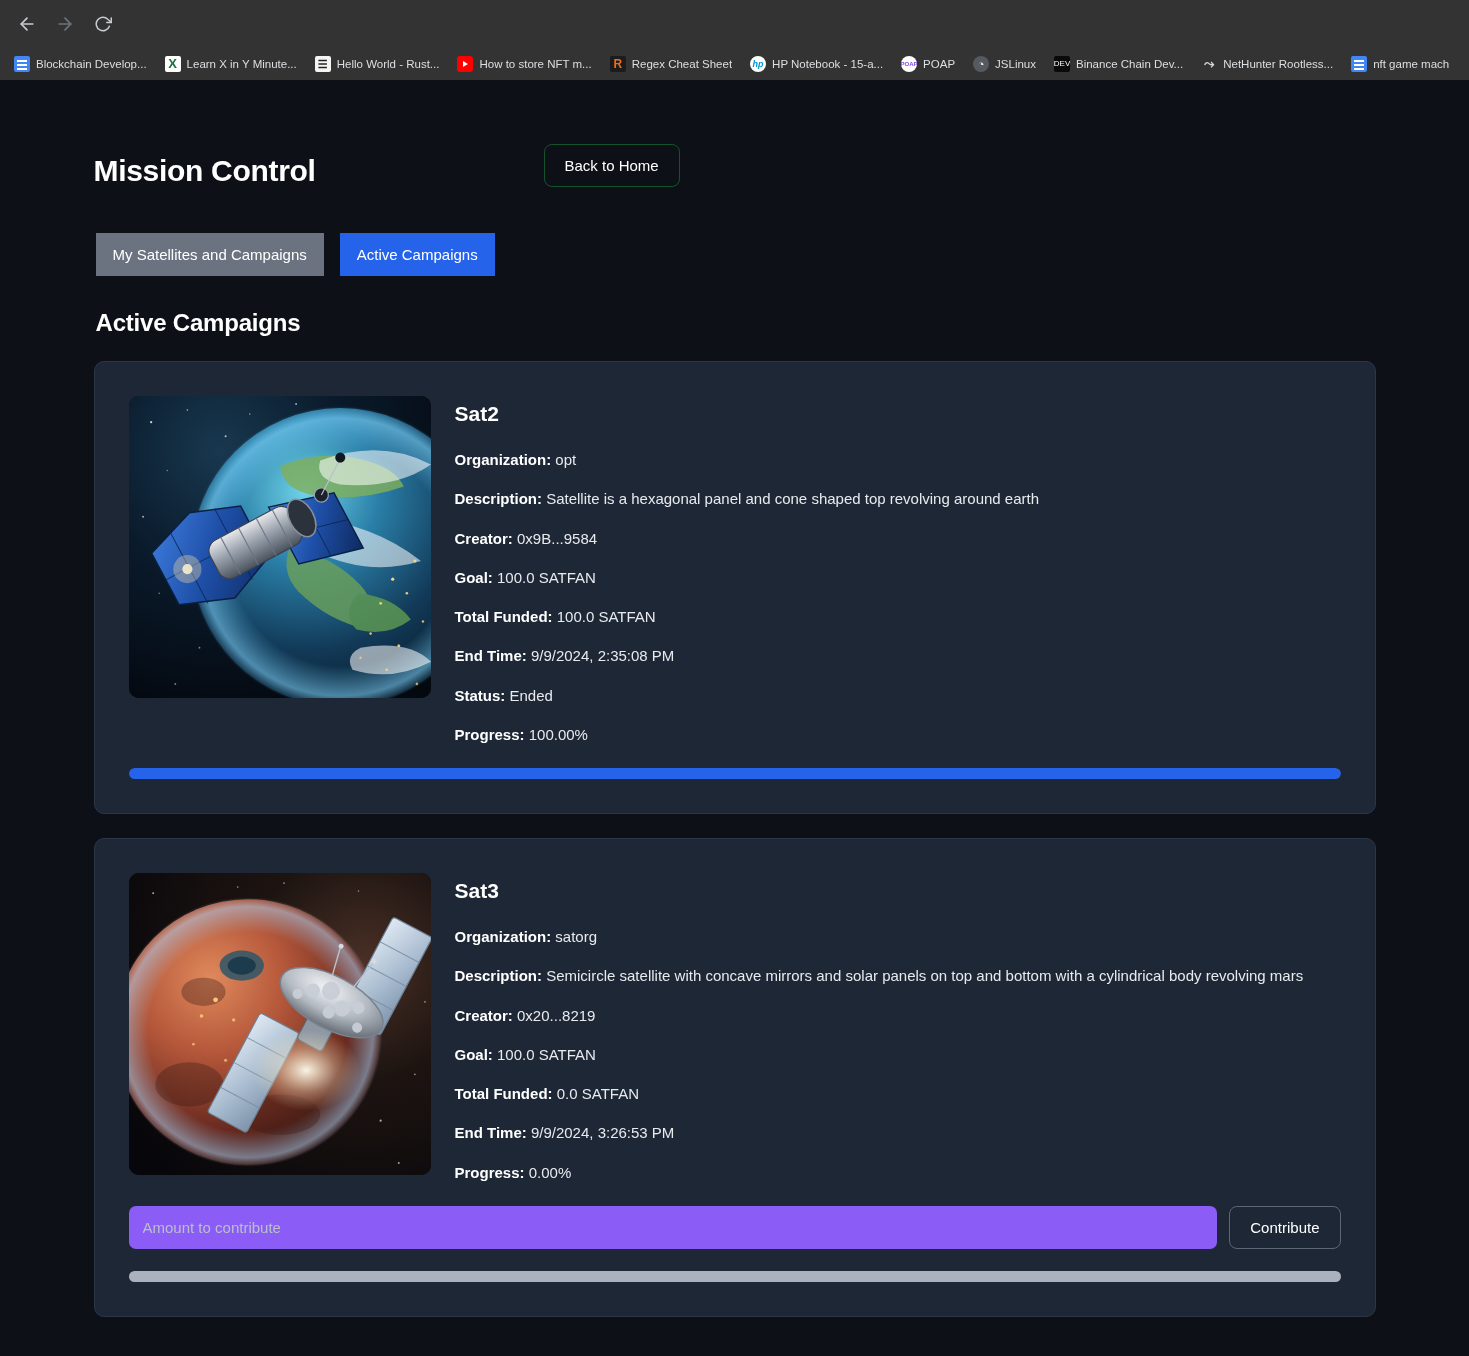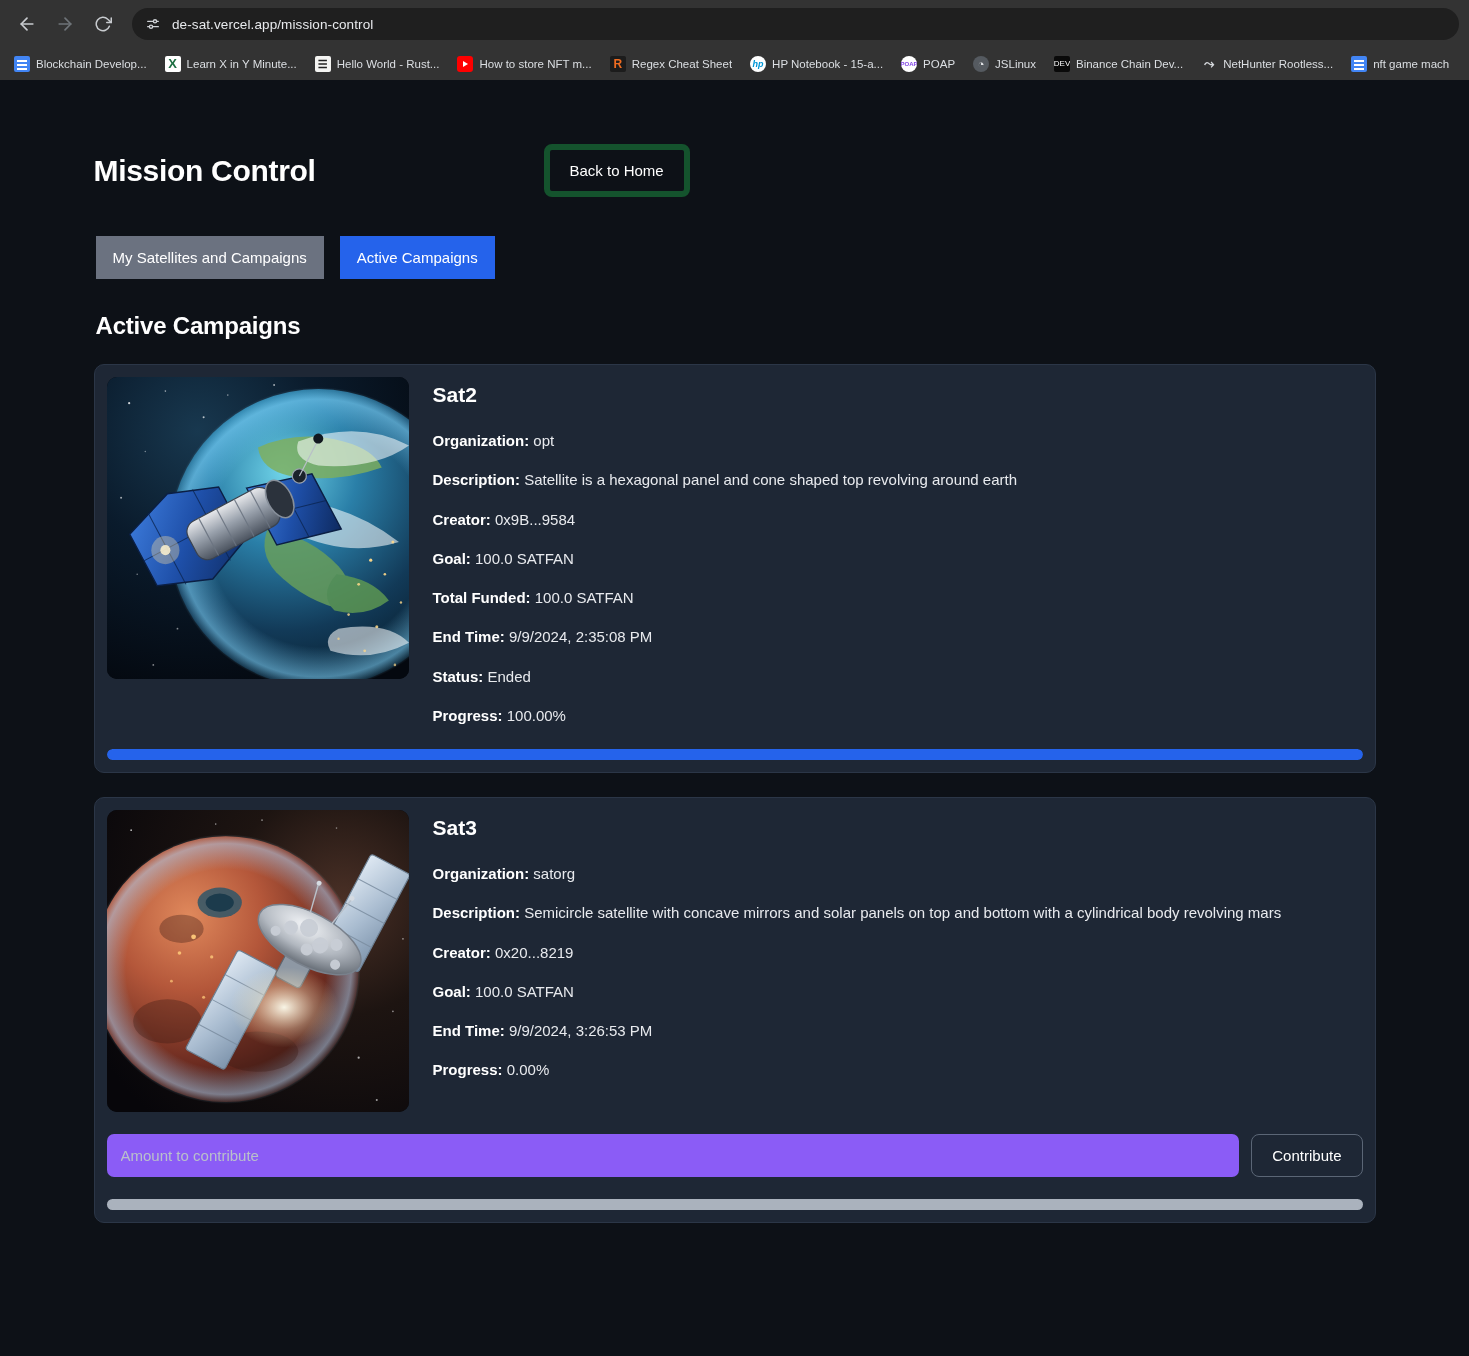--- a/index.html
+++ b/index.html
@@ -179,21 +179,21 @@
     color: #ffffff;
     line-height: 1.2;
     white-space: nowrap;
   }
   .back-home-btn {
     flex: 0 0 auto;
     align-self: flex-start;
     margin-top: 14px;
     padding: 12px 20px;
     background: transparent;
-    border: 6px solid #14532d;
+    border: 1px solid #14532d;
     border-radius: 8px;
     color: #ffffff;
     font-size: 15px;
     font-family: "Liberation Sans", sans-serif;
     cursor: pointer;
   }
 
   .tab-row {
     display: flex;
     gap: 16px;
@@ -219,21 +219,21 @@
     margin-top: 33px;
     letter-spacing: -0.2px;
     padding-left: 2px;
   }
 
   .card {
     margin-top: 24px;
     background: #1e2735;
     border: 1px solid #2b3647;
     border-radius: 10px;
-    padding: 12px;
+    padding: 34px;
     display: flex;
     flex-direction: column;
   }
   .card-body {
     display: flex;
     gap: 24px;
   }
   .card-thumb {
     width: 302px;
     height: 302px;
@@ -321,31 +321,20 @@
       <svg width="20" height="20" viewBox="0 0 24 24" fill="none" stroke="currentColor" stroke-width="2" stroke-linecap="round" stroke-linejoin="round">
           <line x1="5" y1="12" x2="19" y2="12"></line>
           <polyline points="12 5 19 12 12 19"></polyline>
         </svg>
     </div>
     <div class="nav-btn">
       <svg width="18" height="18" viewBox="0 0 24 24" fill="none" stroke="currentColor" stroke-width="2" stroke-linecap="round" stroke-linejoin="round">
           <polyline points="23 4 23 10 17 10"></polyline>
           <path d="M20.49 15a9 9 0 1 1-2.12-9.36L23 10"></path>
         </svg>
-    </div>
-    <div class="omnibox">
-      <span class="site-settings-icon">
-        <svg width="16" height="16" viewBox="0 0 24 24" fill="none" stroke="currentColor" stroke-width="2" stroke-linecap="round">
-            <line x1="4" y1="8" x2="20" y2="8"></line>
-            <line x1="4" y1="16" x2="20" y2="16"></line>
-            <circle cx="15" cy="8" r="2.4" fill="#1f1f1f"></circle>
-            <circle cx="9" cy="16" r="2.4" fill="#1f1f1f"></circle>
-          </svg>
-      </span>
-      <span class="url-text">de-sat.vercel.app/mission-control</span>
     </div>
   </div>
   <div class="bookmarks-bar" id="bookmarks-bar">
       <div class="bookmark">
         <span class="favicon fav-docs"></span>
         <span class="bookmark-label">Blockchain Develop...</span>
       </div>
       <div class="bookmark">
         <span class="favicon fav-x">X</span>
         <span class="bookmark-label">Learn X in Y Minute...</span>
@@ -621,20 +610,21 @@
     </g>
     <ellipse cx="176" cy="196" rx="54" ry="40" fill="url(#m-flare)"></ellipse>
   </svg>
 </div>
             <div class="card-info">
               <div class="card-name">Sat3</div>
               <div class="field"><b>Organization:</b><span> satorg</span></div>
               <div class="field"><b>Description:</b><span> Semicircle satellite with concave mirrors and solar panels on top and bottom with a cylindrical body revolving mars</span></div>
               <div class="field"><b>Creator:</b><span> 0x20...8219</span></div>
               <div class="field"><b>Goal:</b><span> 100.0 SATFAN</span></div>
+              <div class="field"><b>Total Funded:</b><span> 0.0 SATFAN</span></div>
               <div class="field"><b>End Time:</b><span> 9/9/2024, 3:26:53 PM</span></div>
               <div class="field"><b>Progress:</b><span> 0.00%</span></div>
             </div>
           </div>
           <div class="contribute-row">
             <input type="text" class="contribute-input" placeholder="Amount to contribute" style="">
             <button class="contribute-btn">Contribute</button>
           </div>
           <div class="progress-track empty"></div>
         </div>

